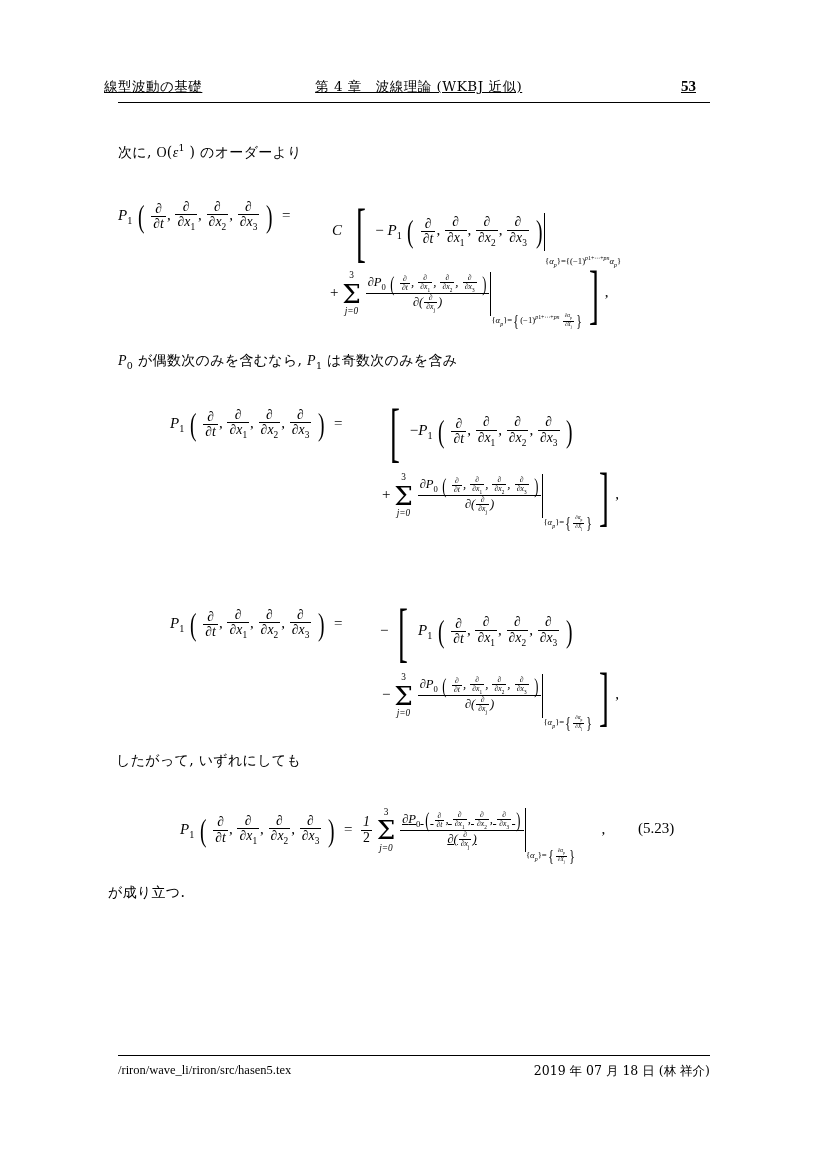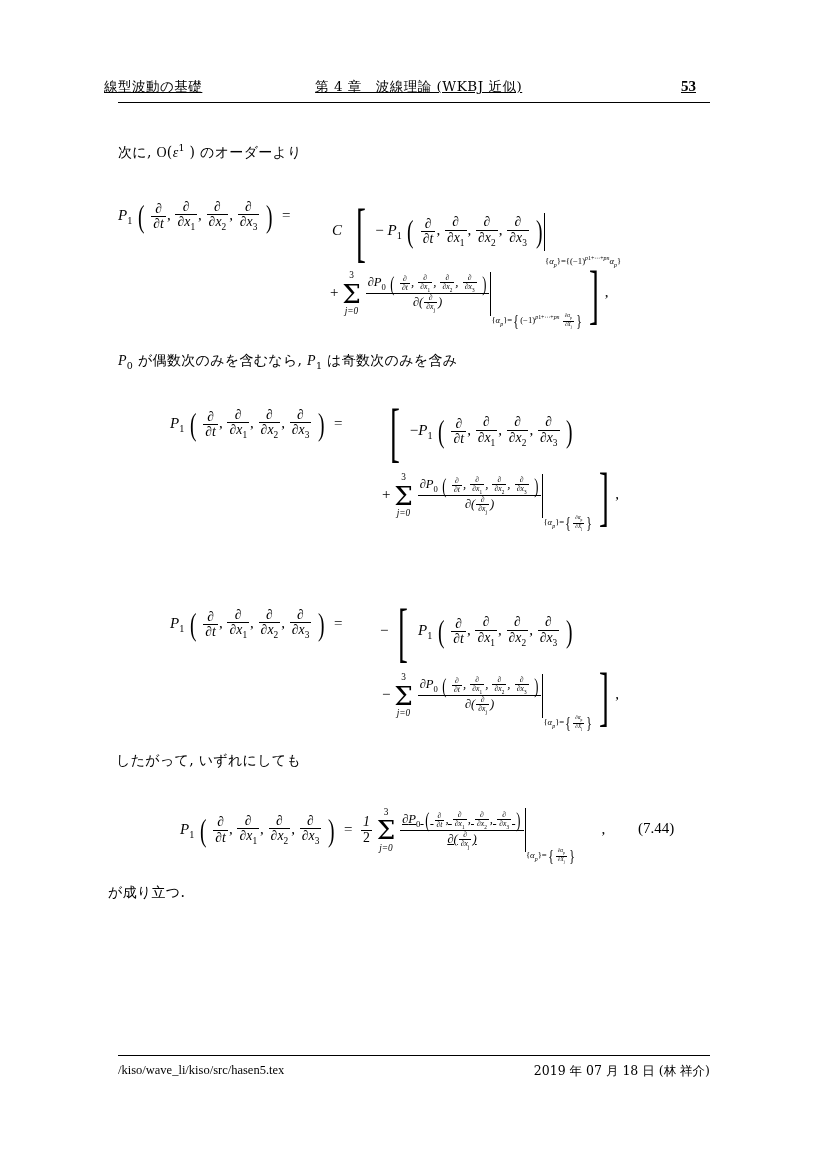--- a/index.html
+++ b/index.html
@@ -346,23 +346,23 @@
         <span class="frac tiny"><span class="num">∂</span><span class="den">∂x<sub>1</sub></span></span>,
         <span class="frac tiny"><span class="num">∂</span><span class="den">∂x<sub>2</sub></span></span>,
         <span class="frac tiny"><span class="num">∂</span><span class="den">∂x<sub>3</sub></span></span>
         <span class="paren" style="font-size:1.6em;">)</span>
       </span>
       <span class="den">∂(<span class="frac tiny"><span class="num">∂</span><span class="den">∂x<sub>j</sub></span></span>)</span>
     </span><span class="vbar" style="height:44px;"></span><span class="sub-annot">{<span class="it">α</span><sub class="it">p</sub>}=<span class="bigbrace">{</span><span class="frac tiny"><span class="num">∂α<sub>p</sub></span><span class="den">∂X<sub>j</sub></span></span><span class="bigbrace">}</span></span>
     <span class="mathup" style="margin-left:22px;">,</span>
   </div>
 
-  <div class="eqnum" style="left:638px; top:820px;">(7.44)</div>
+  <div class="eqnum" style="left:638px; top:820px;">(5.23)</div>
 
   <div class="ptext" style="left:108px; top:884px;">が成り立つ.</div>
 
   <div class="footer-rule"></div>
   <div class="footer">
-    <span class="foot-left">/kiso/wave_li/kiso/src/hasen5.tex</span>
+    <span class="foot-left">/riron/wave_li/riron/src/hasen5.tex</span>
     <span class="foot-right">2019 年 07 月 18 日 (林 祥介)</span>
   </div>
 
 </div>
 
 </body></html>

